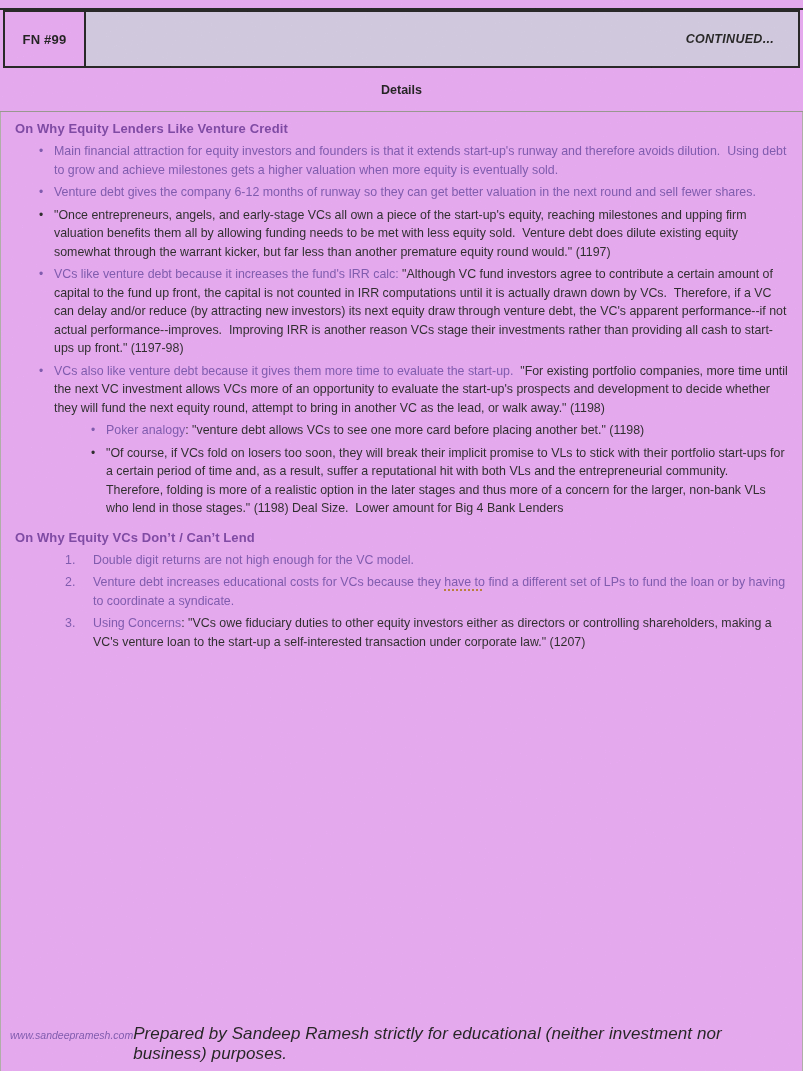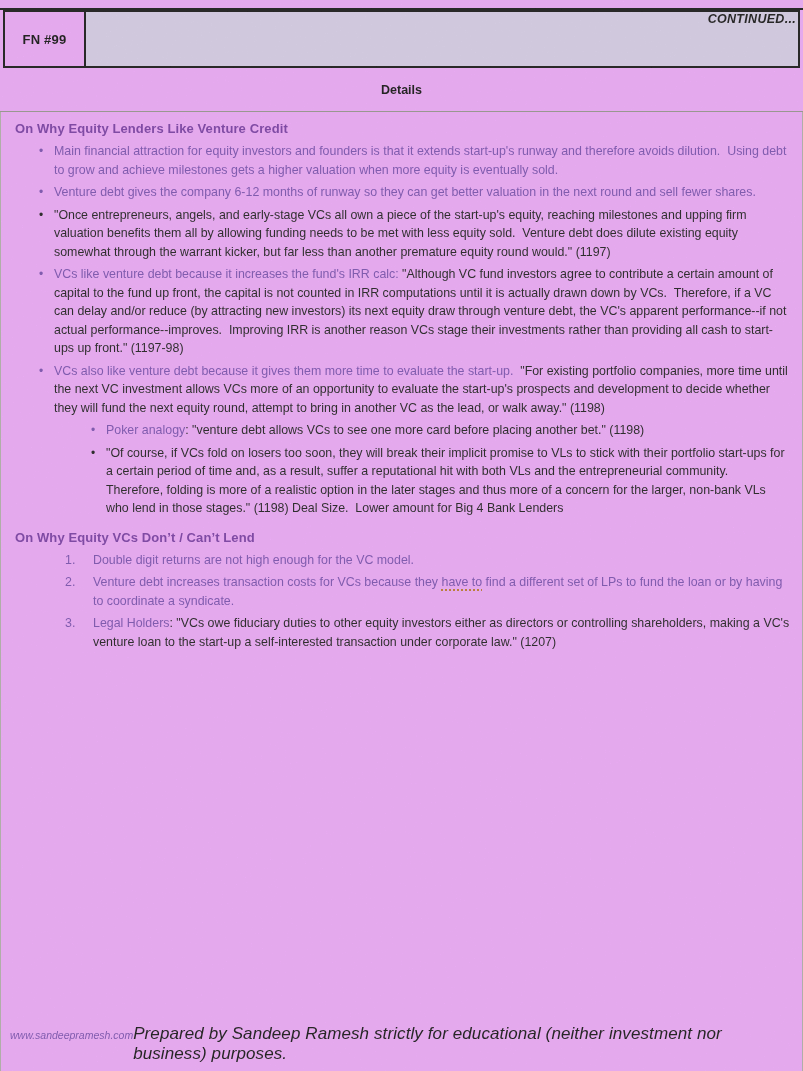--- a/index.html
+++ b/index.html
@@ -26,22 +26,22 @@
     border:2px solid #161616;
     background:transparent;
     display:flex; align-items:center; justify-content:center;
     font-weight:bold; font-size:13px; color:#101010;
     letter-spacing:.2px;
   }
   .banner {
     flex:1;
     border:2px solid #161616; border-left:none;
     background:var(--banner, #d9d0e9);
-    display:flex; justify-content:flex-end;
-    padding-right:2px;
+    display:flex; align-items:center; justify-content:flex-end;
+    padding-right:24px;
   }
   .continued {
     font-weight:bold; font-style:italic; font-size:12.5px; color:#141414;
     letter-spacing:.3px;
   }
   .details-row {
     height:44px;
     border-bottom:1px solid #98968f;
     display:flex; align-items:center; justify-content:center;
   }
@@ -149,25 +149,25 @@
           </div>
         </div>
         <div class="section">
           <div class="section-title">On Why Equity VCs Don’t / Can’t Lend</div>
           <div class="li num-item">
             <span class="marker purple">1.</span>
             <span class="li-text"><span class="purple">Double digit returns are not high enough for the VC model.</span></span>
           </div>
           <div class="li num-item">
             <span class="marker purple">2.</span>
-            <span class="li-text"><span class="purple">Venture debt increases transaction costs for VCs because they </span><span class="purple spellcheck">have to</span><span class="purple"> find a different set of LPs to fund the loan or by having to coordinate a syndicate.</span></span>
+            <span class="li-text"><span class="purple">Venture debt increases educational costs for VCs because they </span><span class="purple spellcheck">have to</span><span class="purple"> find a different set of LPs to fund the loan or by having to coordinate a syndicate.</span></span>
           </div>
           <div class="li num-item">
             <span class="marker purple">3.</span>
-            <span class="li-text"><span class="purple">Legal Holders</span><span class="black">: "VCs owe fiduciary duties to other equity investors either as directors or controlling shareholders, making a VC's venture loan to the start-up a self-interested transaction under corporate law." (1207)</span></span>
+            <span class="li-text"><span class="purple">Using Concerns</span><span class="black">: "VCs owe fiduciary duties to other equity investors either as directors or controlling shareholders, making a VC's venture loan to the start-up a self-interested transaction under corporate law." (1207)</span></span>
           </div>
         </div>
       </div>
   </div>
 
   <div class="footer">
     <span class="site">www.sandeepramesh.com</span>
     <span class="disclaimer">Prepared by Sandeep Ramesh strictly for educational (neither investment nor business) purposes.</span>
   </div>
 

